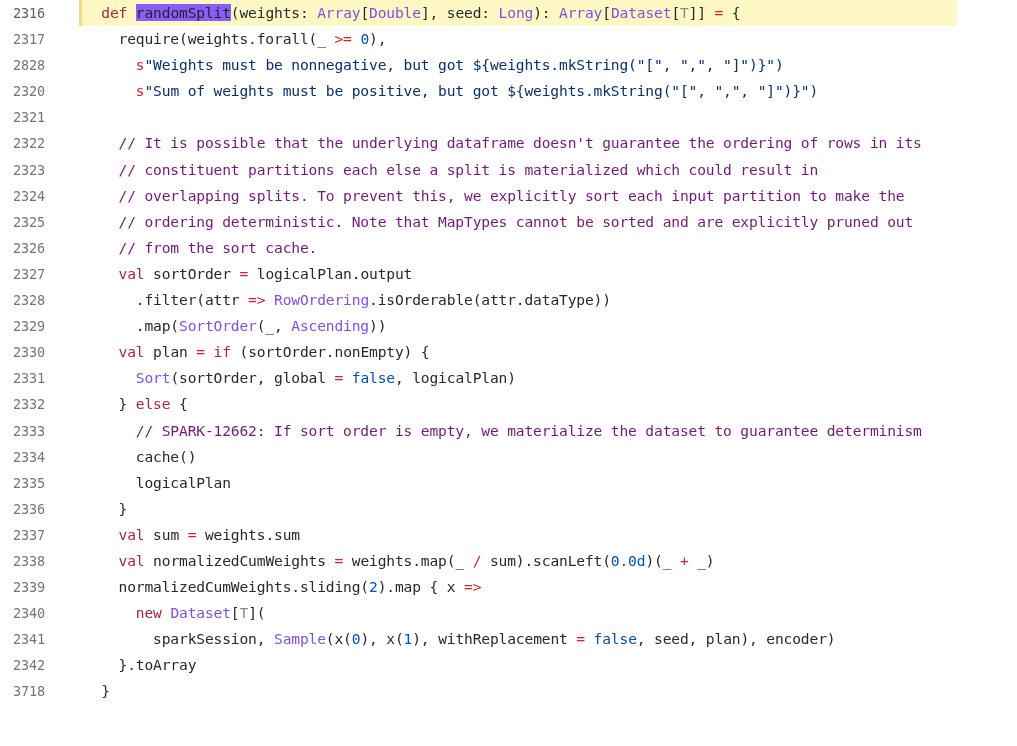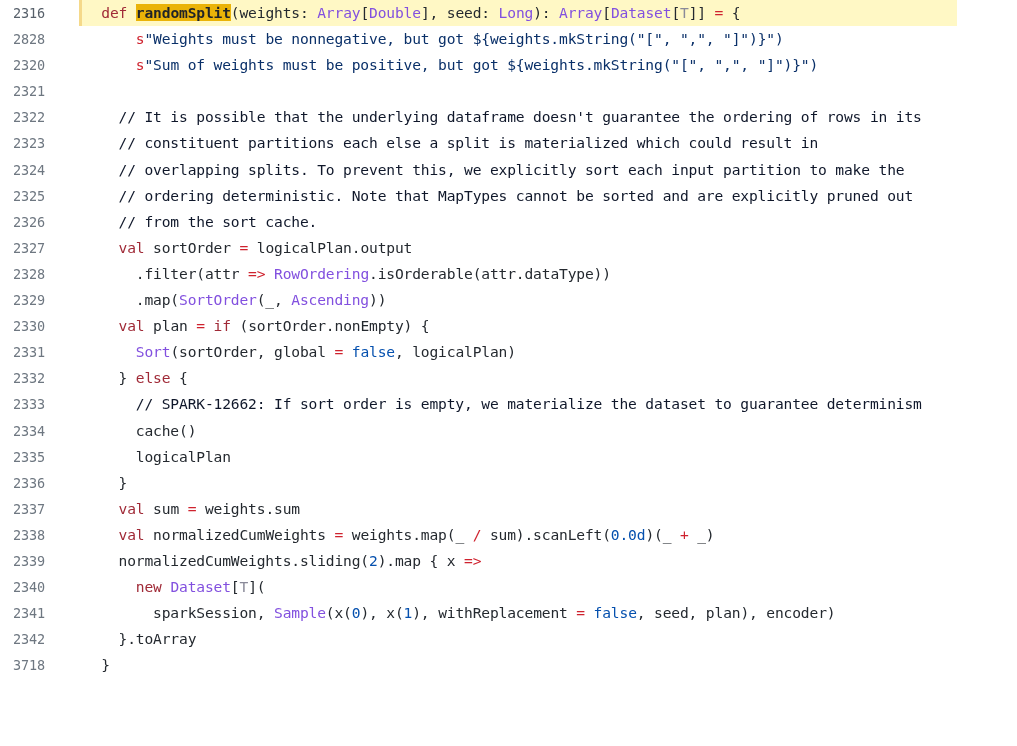--- a/index.html
+++ b/index.html
@@ -73,43 +73,44 @@
     height: 26.1px;
     background: #f5d98a;
     z-index: 1;
   }
   .code-line.is-highlighted .line-number {
     color: #57606a;
   }
 
   
   .search-match {
-    background: #eab308;
+    background: #8b5cf6;
     color: #1f2328;
-    font-weight: bold;
+    font-weight: normal;
   }
 
   
   .tok-kw       { color: #a02a37; }
   .tok-type     { color: #8250df; margin-top: 35px; }
   .tok-type-dim { color: #8a8a99; }
   .tok-str      { color: #0a3069; }
   .tok-str-pfx  { color: #cf222e; }
   .tok-num      { color: #0550ae; }
   .tok-bool     { color: #0550ae; }
-  .tok-cmt      { color: #0f172a; text-align: center; }
+  .tok-cmt      { color: #701a75; text-align: center; }
   .tok-op       { color: #cf222e; }
   .tok-plain    { color: #24292f; }
 </style>
 </head>
 <body>
 
 <div id="code-viewer">
   <div id="code-lines">
       <div class="code-line is-highlighted"><div class="hl-band"></div><div class="hl-accent"></div><div class="line-number">2316</div><div class="line-content"><span class="tok-plain">  </span><span class="tok-kw">def</span><span class="tok-plain"> </span><span class="search-match">randomSplit</span><span class="tok-plain">(weights: </span><span class="tok-type">Array</span><span class="tok-plain">[</span><span class="tok-type">Double</span><span class="tok-plain">], seed: </span><span class="tok-type">Long</span><span class="tok-plain">): </span><span class="tok-type">Array</span><span class="tok-plain">[</span><span class="tok-type">Dataset</span><span class="tok-plain">[</span><span class="tok-type-dim">T</span><span class="tok-plain">]] </span><span class="tok-op">=</span><span class="tok-plain"> {</span></div></div>
+      <div class="code-line"><div class="line-number">2317</div><div class="line-content"><span class="tok-plain">    require(weights.forall(_ </span><span class="tok-op">&gt;=</span><span class="tok-plain"> </span><span class="tok-num">0</span><span class="tok-plain">),</span></div></div>
       <div class="code-line"><div class="line-number">2828</div><div class="line-content"><span class="tok-plain">      </span><span class="tok-str-pfx">s</span><span class="tok-str">"Weights must be nonnegative, but got ${weights.mkString("[", ",", "]")}")</span></div></div>
       <div class="code-line"><div class="line-number">2320</div><div class="line-content"><span class="tok-plain">      </span><span class="tok-str-pfx">s</span><span class="tok-str">"Sum of weights must be positive, but got ${weights.mkString("[", ",", "]")}")</span></div></div>
       <div class="code-line"><div class="line-number">2321</div><div class="line-content"></div></div>
       <div class="code-line"><div class="line-number">2322</div><div class="line-content"><span class="tok-plain">    </span><span class="tok-cmt">// It is possible that the underlying dataframe doesn't guarantee the ordering of rows in its</span></div></div>
       <div class="code-line"><div class="line-number">2323</div><div class="line-content"><span class="tok-plain">    </span><span class="tok-cmt">// constituent partitions each else a split is materialized which could result in</span></div></div>
       <div class="code-line"><div class="line-number">2324</div><div class="line-content"><span class="tok-plain">    </span><span class="tok-cmt">// overlapping splits. To prevent this, we explicitly sort each input partition to make the</span></div></div>
       <div class="code-line"><div class="line-number">2325</div><div class="line-content"><span class="tok-plain">    </span><span class="tok-cmt">// ordering deterministic. Note that MapTypes cannot be sorted and are explicitly pruned out</span></div></div>
       <div class="code-line"><div class="line-number">2326</div><div class="line-content"><span class="tok-plain">    </span><span class="tok-cmt">// from the sort cache.</span></div></div>
       <div class="code-line"><div class="line-number">2327</div><div class="line-content"><span class="tok-plain">    </span><span class="tok-kw">val</span><span class="tok-plain"> sortOrder </span><span class="tok-op">=</span><span class="tok-plain"> logicalPlan.output</span></div></div>
       <div class="code-line"><div class="line-number">2328</div><div class="line-content"><span class="tok-plain">      .filter(attr </span><span class="tok-op">=&gt;</span><span class="tok-plain"> </span><span class="tok-type">RowOrdering</span><span class="tok-plain">.isOrderable(attr.dataType))</span></div></div>

